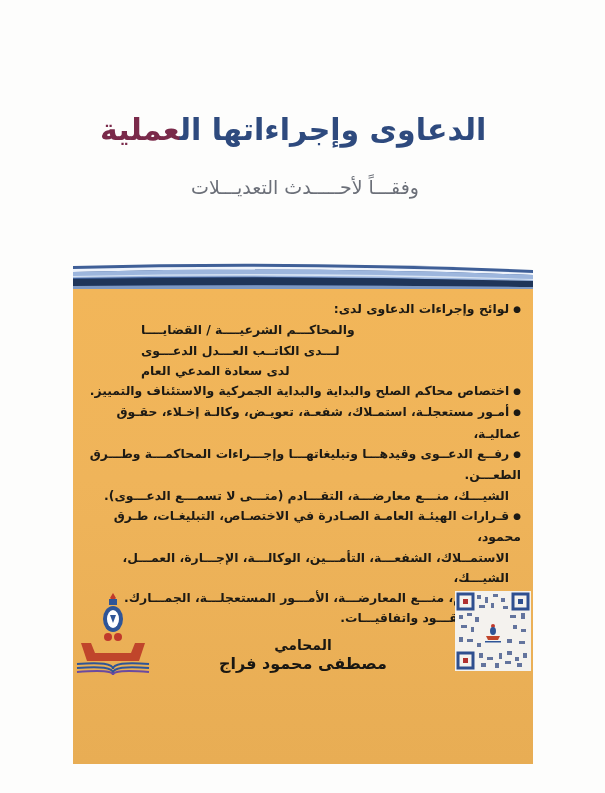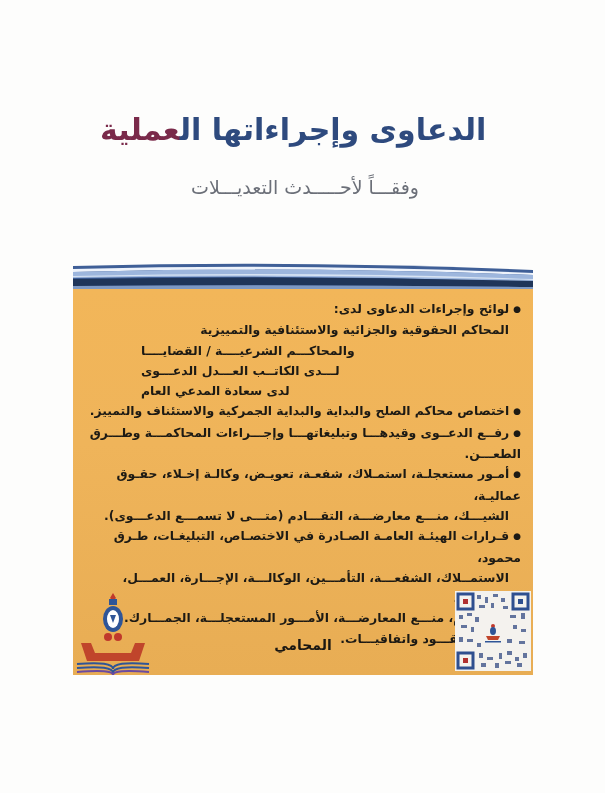--- a/index.html
+++ b/index.html
@@ -15,21 +15,21 @@
   .title .accent { color:#7a2a4a; }
   .subtitle {
     position:absolute; left:150px; width:310px; top:174px; text-align:center;
     direction:rtl; color:#6b6f78; font-size:19px; line-height:26px;
   }
   .band {
     position:absolute; left:73px; width:460px; top:258px; height:32px; overflow:hidden;
   }
   .band svg { display:block; }
   .panel {
-    position:absolute; left:73px; width:460px; top:289px; height:386px;
+    position:absolute; left:73px; width:460px; top:289px; height:475px;
     background:linear-gradient(180deg,#f2b659 0%,#efb45a 40%,#e8ad54 100%);
   }
   .content {
     position:absolute; right:12px; width:440px; top:10px; direction:rtl; text-align:right;
     color:#1d1a14; font-weight:bold; font-size:12.4px; line-height:20.3px;
   }
   .content .bullet::before { content:"\25CF"; font-size:9px; margin-left:4px; position:relative; top:-1px; }
   .content .ind { padding-right:12px; }
   .content .center { text-align:left; padding-left:60px; }
   .block { margin-bottom:0; }
@@ -59,28 +59,27 @@
       <path d="M0 18 Q230 13 460 21 L460 22 Q230 15 0 19 Z" fill="#d7e3f3"></path>
       <path d="M0 21 Q230 17 460 23 L460 29 Q230 26 0 28 Z" fill="#1f3559"></path>
       <path d="M0 28 Q230 26 460 29 L460 32 L0 32 Z" fill="#7d98c3"></path>
     </svg>
   </div>
 
   <div class="panel">
     <div class="content">
       <div class="block">
         <div class="bullet">لوائح وإجراءات الدعاوى لدى:</div>
-        <div class="ind">المحاكم الحقوقية والجزائية والاستئنافية والتمييزية</div>
         <div class="center">والمحاكـــم الشرعيــــة / القضايــــا</div>
         <div class="center">لـــدى الكاتــب العـــدل الدعـــوى</div>
         <div class="center">لدى سعادة المدعي العام</div>
       </div>
       <div class="bullet">اختصاص محاكم الصلح والبداية والبداية الجمركية والاستئناف والتمييز.</div>
+      <div class="bullet">أمـور مستعجلـة، استمـلاك، شفعـة، تعويـض، وكالـة إخـلاء، حقـوق عماليـة،</div>
       <div class="bullet">رفــع الدعــوى وقيدهـــا وتبليغاتهـــا وإجـــراءات المحاكمـــة وطـــرق الطعـــن.</div>
-      <div class="bullet">أمـور مستعجلـة، استمـلاك، شفعـة، تعويـض، وكالـة إخـلاء، حقـوق عماليـة،</div>
       <div class="ind" style="">الشيـــك، منـــع معارضـــة، التقـــادم (متـــى لا تسمـــع الدعـــوى).</div>
       <div class="bullet">قـرارات الهيئـة العامـة الصـادرة في الاختصـاص، التبليغـات، طـرق محمود،</div>
       <div class="ind">الاستمــلاك، الشفعـــة، التأمـــين، الوكالـــة، الإجـــارة، العمـــل، الشيـــك،</div>
       <div class="ind">التقـــادم، منـــع المعارضـــة، الأمـــور المستعجلـــة، الجمـــارك.</div>
       <div class="bullet">صيـــغ عقـــود واتفاقيـــات.</div>
     </div>
 
     <div class="logo">
       <svg width="80" height="84" viewBox="0 0 80 84">
         <path d="M40 2 l3 5 -3 3 -3 -3 z" fill="#c0392b"></path>
@@ -92,20 +91,21 @@
         <circle cx="45" cy="46" r="4" fill="#c0392b"></circle>
         <path d="M8 52 L18 52 L22 62 L58 62 L62 52 L72 52 L66 70 L14 70 Z" fill="#c0452b"></path>
         <path d="M4 73 Q40 70 40 78 Q40 70 76 73" stroke="#2f5597" stroke-width="2" fill="none"></path>
         <path d="M4 77 Q40 74 40 82 Q40 74 76 77" stroke="#2f5597" stroke-width="2" fill="none"></path>
         <path d="M4 81 Q40 78 40 84 Q40 78 76 81" stroke="#6b4aa0" stroke-width="2" fill="none"></path>
       </svg>
     </div>
 
     <div class="author">
       <div class="role">المحامي</div>
+      <div class="name">مصطفى محمود فراج</div>
     </div>
 
     <div class="qr">
       <svg width="76" height="80" viewBox="0 0 76 80">
         <rect x="3" y="3" width="15" height="15" fill="none" stroke="#2f4f8f" stroke-width="3"></rect>
         <rect x="8" y="8" width="5" height="5" fill="#b03030"></rect>
         <rect x="58" y="3" width="15" height="15" fill="none" stroke="#2f4f8f" stroke-width="3"></rect>
         <rect x="63" y="8" width="5" height="5" fill="#2f4f8f"></rect>
         <rect x="3" y="62" width="15" height="15" fill="none" stroke="#2f4f8f" stroke-width="3"></rect>
         <rect x="8" y="67" width="5" height="5" fill="#b03030"></rect>

